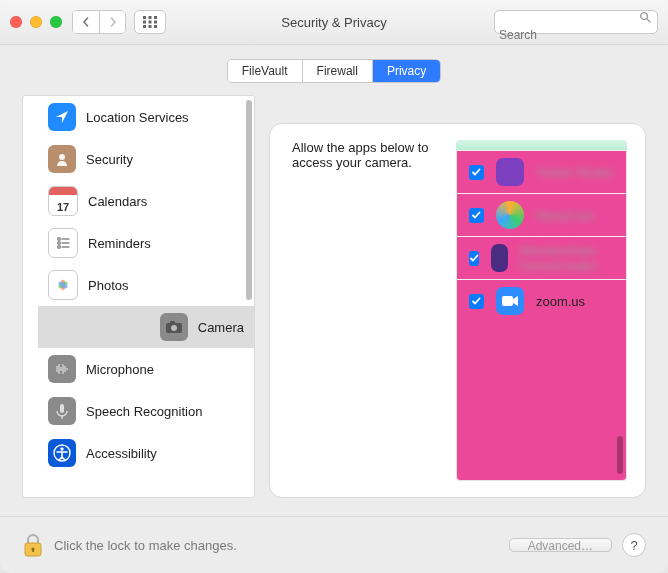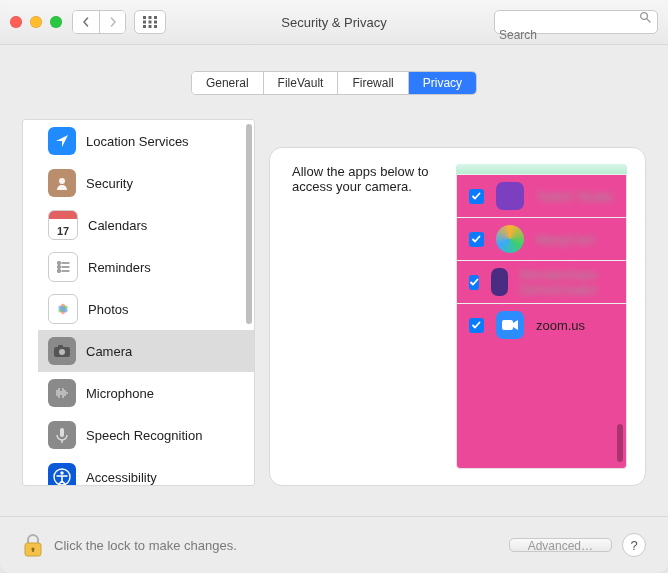--- a/index.html
+++ b/index.html
@@ -11,21 +11,20 @@
   .window {
     width: 668px;
     height: 573px;
     background: #ececec;
     border-radius: 10px;
     box-shadow: 0 12px 40px rgba(0,0,0,0.25);
     display: flex;
     flex-direction: column;
     overflow: hidden;
     position: relative;
-    gap: 12px;
   }
   .titlebar {
     height: 44px;
     display: flex;
     align-items: center;
     padding: 0 10px;
     border-bottom: 1px solid #d9d9d9;
     background: linear-gradient(#f6f6f6, #e9e9e9);
   }
   .traffic {
@@ -115,21 +114,21 @@
   }
   .sidebar-list { overflow-y:auto; height:100%; }
   .sidebar-item {
     display:flex; align-items:center;
     height:42px;
     padding:0 10px;
     gap:10px;
     font-size:13px;
     color:#222;
   }
-  .sidebar-item.selected { background:#dcdcdc; }
+  .sidebar-item.selected { background:#dcdcdc;justify-content:flex-end; }
   .app-icon {
     width:28px; height:28px; border-radius:6px; flex:0 0 auto;
     display:flex; align-items:center; justify-content:center;
     color:#fff; font-size:11px; font-weight:600;
   }
   .sb-scroll-ind {
     position:absolute; right:2px; top:4px; width:6px; height:200px;
     background:rgba(0,0,0,.25); border-radius:3px;
   }
 
@@ -264,21 +263,20 @@
       <svg width="12" height="12" viewBox="0 0 12 12">
           <circle cx="5" cy="5" r="3.4" fill="none" stroke="#999" stroke-width="1.3"></circle>
           <line x1="8" y1="8" x2="11" y2="11" stroke="#999" stroke-width="1.3" stroke-linecap="round"></line>
         </svg>
       <input type="text" placeholder="Search" style="">
     </div>
   </div>
 
   <div class="tabbar">
     <div class="segmented">
-      <button>General</button>
       <button>FileVault</button>
       <button>Firewall</button>
       <button class="active">Privacy</button>
     </div>
   </div>
 
   <div class="content">
 
     <div class="sidebar">
       <div class="sidebar-list">

